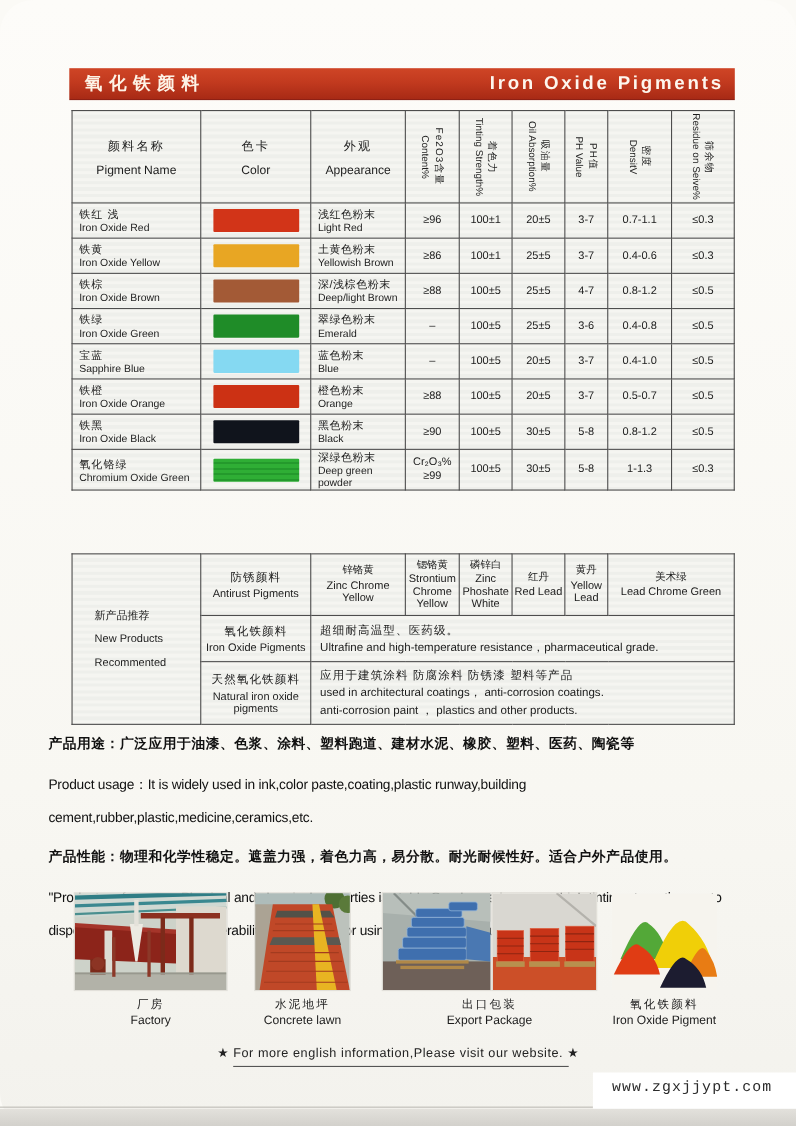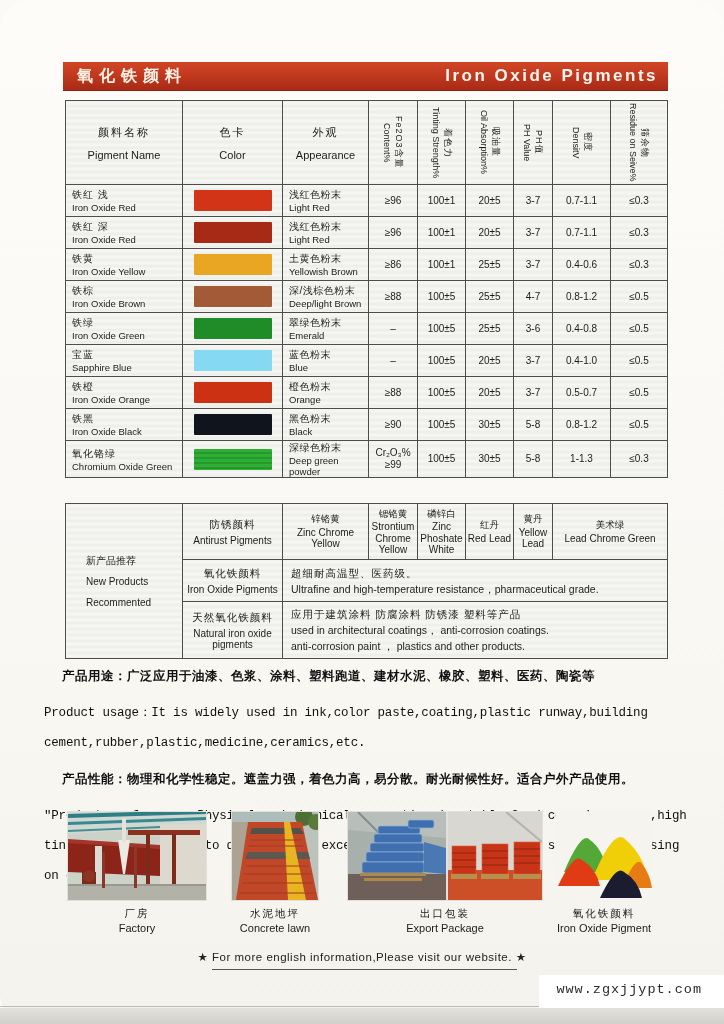--- a/index.html
+++ b/index.html
@@ -49,23 +49,23 @@
   .np-cat .en { font-size:10px; }
   .np-item { font-size:9px; line-height:11.5px; padding:1px; }
   .np-item .zh { font-size:9.5px; margin-bottom:2px; }
   .np-desc { text-align:left !important; padding:4px 8px; line-height:16px; }
   .np-desc .zh { font-size:10.5px; letter-spacing:1px; }
   .np-desc .en { font-size:10.5px; }
   .r1 td { height:56px; } .r2 td { height:42px; } .r3 td { height:52px; }
 
   
   .paras { position:absolute; left:44px; top:668px; width:648px; }
-  .paras .p-zh { font-size:12.5px; font-weight:bold; letter-spacing:0.5px; margin-bottom:13px; color:#111;margin-left:18px; }
+  .paras .p-zh { font-size:12.5px; font-weight:bold; letter-spacing:0.5px; margin-bottom:13px; color:#111; }
   .paras .p-en { font-size:12.5px; margin-bottom:13px; color:#111;
-    font-stretch:condensed; letter-spacing:-0.2px; line-height:30px;font-family:Liberation Mono, monospace; }
+    font-stretch:condensed; letter-spacing:-0.2px; line-height:30px; }
 
   
   .photo { position:absolute; top:812px; height:88px; box-shadow:0 0 0 1px #e2e0da; }
   .photo svg { display:block; width:100%; height:100%; }
   .caption { position:absolute; top:906px; text-align:center; font-size:10.5px; line-height:15px; }
   .caption .zh { letter-spacing:2px; }
   .caption .en { font-size:11px; }
 
   
   .foot-note { position:absolute; top:950px; left:0; width:724px; text-align:center;
@@ -157,39 +157,20 @@
             </div>
       </th>
     </tr>
     <tr class="drow">
         <td class="c-name">
           <div class="zh">铁红 浅</div>
           <div class="en">Iron Oxide Red</div>
         </td>
         <td class="c-color">
           <div class="swatch" style="background: rgb(210, 52, 24);"></div>
-        </td>
-        <td class="c-app">
-          <div class="zh">浅红色粉末</div>
-          <div class="en">Light Red</div>
-        </td>
-        <td class="c-num">≥96</td>
-        <td class="c-num">100±1</td>
-        <td class="c-num">20±5</td>
-        <td class="c-num">3-7</td>
-        <td class="c-num">0.7-1.1</td>
-        <td class="c-num">≤0.3</td>
-      </tr>
-        <tr class="drow">
-        <td class="c-name">
-          <div class="zh">铁红 深</div>
-          <div class="en">Iron Oxide Red</div>
-        </td>
-        <td class="c-color">
-          <div class="swatch" style="background: rgb(166, 42, 22);"></div>
         </td>
         <td class="c-app">
           <div class="zh">浅红色粉末</div>
           <div class="en">Light Red</div>
         </td>
         <td class="c-num">≥96</td>
         <td class="c-num">100±1</td>
         <td class="c-num">20±5</td>
         <td class="c-num">3-7</td>
         <td class="c-num">0.7-1.1</td>

